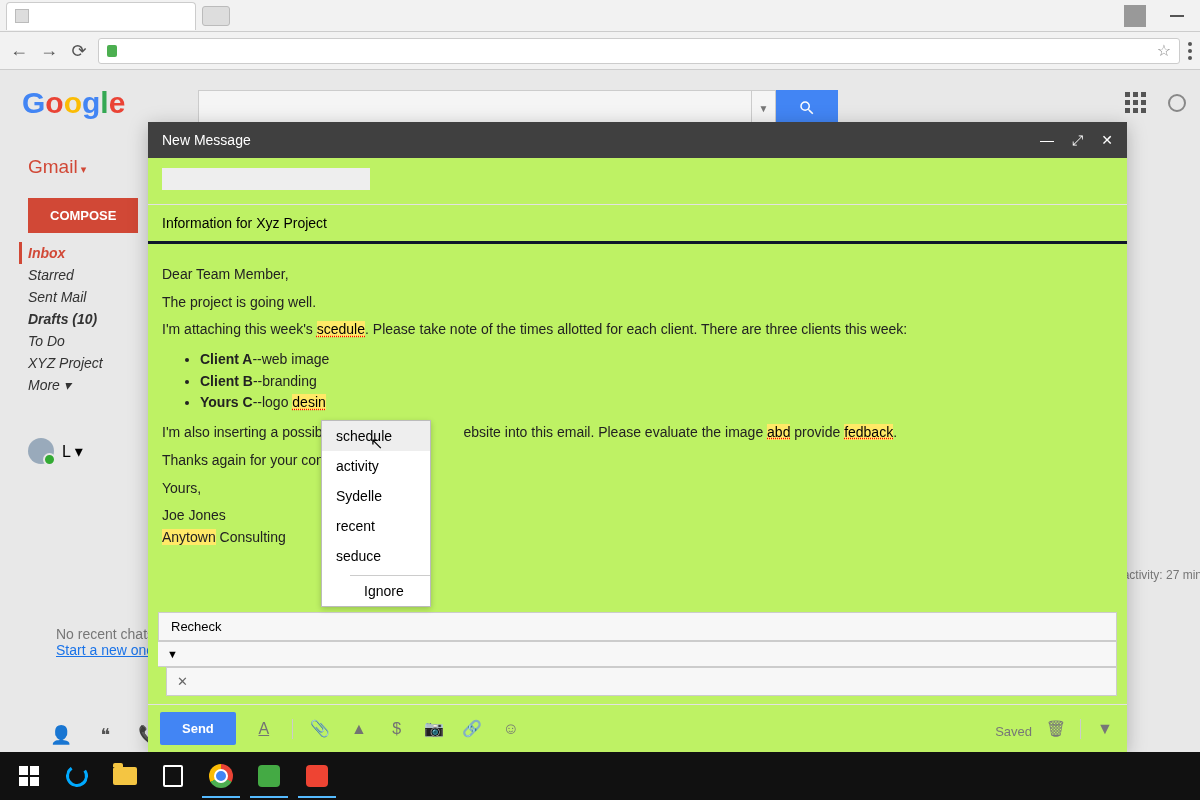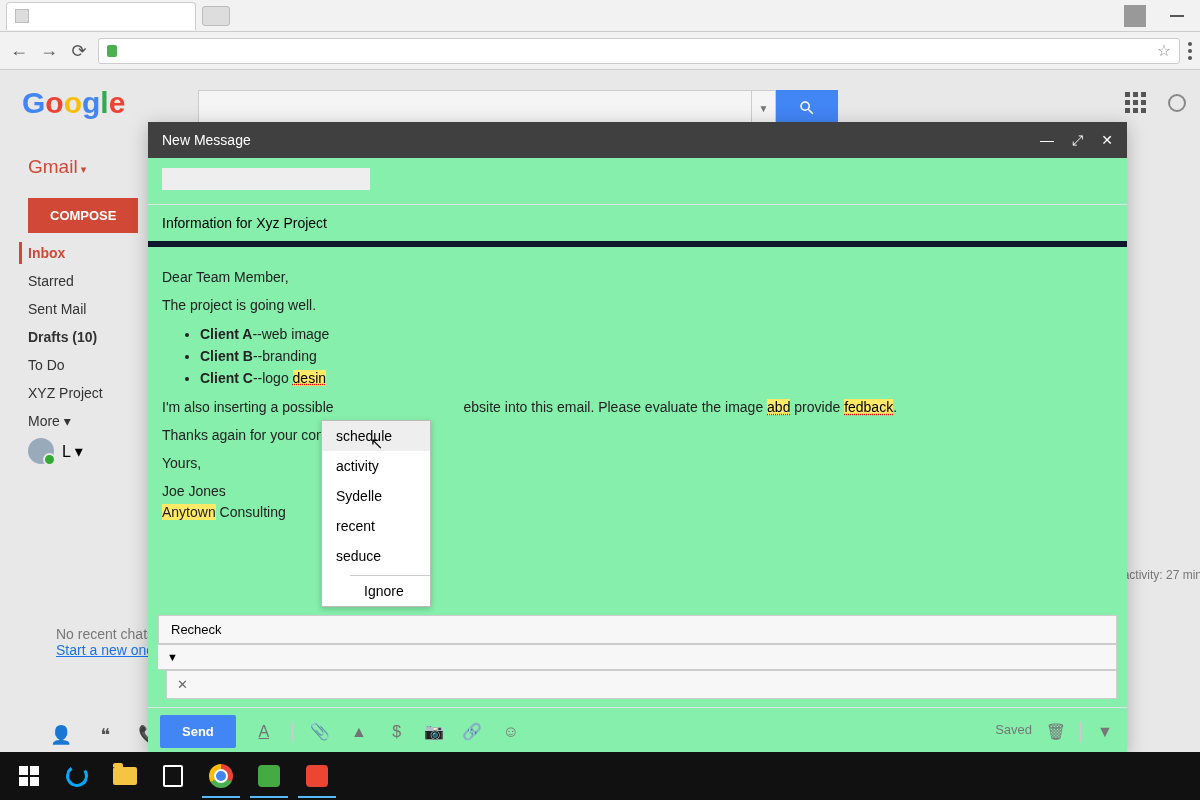--- a/index.html
+++ b/index.html
@@ -28,58 +28,58 @@
 .search-btn { width:62px; height:36px; background:#4285F4; display:flex; align-items:center; justify-content:center; }
 .search-btn svg { fill:#fff; }
 .top-right { position:absolute; right:14px; top:22px; display:flex; align-items:center; gap:22px; }
 .apps-grid { display:grid; grid-template-columns:repeat(3,5px); grid-gap:3px; }
 .apps-grid span{ width:5px; height:5px; background:#555; }
 .bell { width:18px; height:18px; border:2px solid #888; border-radius:50%; }
 
 .gmail-label { position:absolute; left:28px; top:86px; color:#d14836; font-size:19px; }
 .gmail-label::after { content:" ▾"; font-size:11px; }
 .compose-btn { position:absolute; left:28px; top:128px; background:#d14836; color:#fff; padding:10px 22px; font-size:13px; font-weight:bold; border:none; cursor:pointer; }
-.side-nav { position:absolute; left:28px; top:172px; display:flex; flex-direction:column; gap:6px; font-size:14px; color:#333; }
+.side-nav { position:absolute; left:28px; top:172px; display:flex; flex-direction:column; font-size:14px; color:#333;font-style:italic; }
 .side-nav div { padding:3px 0; cursor:pointer; }
 .side-nav .active { color:#d14836; font-weight:bold; border-left:3px solid #d14836; padding-left:6px; margin-left:-9px;}
 .side-nav .bold { font-weight:bold; }
 .user-row { position:absolute; left:28px; top:368px; display:flex; align-items:center; gap:8px; }
 .avatar { width:26px; height:26px; background:#9ab; border-radius:50%; position:relative; }
 .avatar::after { content:""; position:absolute; bottom:-2px; right:-2px; width:9px; height:9px; background:#3a3; border-radius:50%; border:2px solid #e8e8e8; }
 .chat-placeholder { position:absolute; left:56px; top:556px; font-size:14px; color:#777; }
 .chat-placeholder a { color:#1a73e8; }
 .chat-icons { position:absolute; left:50px; bottom:6px; display:flex; gap:28px; color:#555; font-size:18px; }
 
 .activity { position:absolute; right:-2px; top:498px; font-size:12px; color:#777; }
 
-.compose { position:absolute; left:148px; top:52px; width:979px; background:#86efac; box-shadow:0 4px 18px rgba(0,0,0,.25); }
+.compose { position:absolute; left:148px; top:52px; width:979px; background:#bef264; box-shadow:0 4px 18px rgba(0,0,0,.25); }
 .compose-head { background:#404040; color:#fff; height:36px; display:flex; align-items:center; padding:0 14px; font-size:14px; }
 .compose-head .ctrls { margin-left:auto; display:flex; gap:18px; font-size:14px; cursor:pointer; }
 .to-row { border-bottom:1px solid #e2e2e2; padding:10px 14px; }
 .to-chip { background:#eee; display:inline-block; width:208px; height:22px; }
-.subj-row { border-bottom:6px solid #0f172a; padding:10px 14px; font-size:14px; }
+.subj-row { border-bottom:3px solid #0f172a; padding:10px 14px; font-size:14px; }
 .body-area { padding:14px; font-size:14px; color:#222; line-height:1.55; min-height:360px; position:relative; }
 .body-area p { margin:6px 0; }
 .body-area ul { margin:8px 0 8px 38px; }
 .hl { background:#ffe967; }
 mark { background:#ffe967; text-decoration:underline dotted red; }
 .suggest { position:absolute; left:321px; top:350px; width:110px; background:#fff; border:1px solid #bbb; box-shadow:0 2px 6px rgba(0,0,0,.2); font-size:14px; }
 .suggest div { padding:7px 14px; cursor:pointer; }
 .suggest div:first-child { background:#eee; }
 .suggest .sep { border-top:1px solid #ccc; margin-top:4px;margin-left:28px; }
 .cursor-ptr { position:absolute; left:370px; top:364px; font-size:16px; pointer-events:none; }
 .recheck-row { display:flex; justify-content:flex-end; padding:8px 10px; gap:0;flex-direction:column; }
 .recheck-btn { border:1px solid #ccc; background:#f7f7f7; padding:6px 12px; font-size:13px; cursor:pointer; }
 .recheck-dd { border:1px solid #ccc; border-left:none; background:#f7f7f7; padding:6px 9px; font-size:11px; cursor:pointer; }
 .recheck-x { border:1px solid #ccc; background:#f7f7f7; padding:6px 10px; margin-left:8px; cursor:pointer; font-size:13px; color:#666;}
 .toolbar { border-top:1px solid #e2e2e2; height:48px; display:flex; align-items:center; padding:0 12px; gap:18px; color:#737373; }
 .send-btn { background:#4285F4; color:#fff; border:none; padding:9px 22px; font-size:13px; font-weight:bold; cursor:pointer; border-radius:2px; }
 .tool-ic { width:20px; height:20px; display:flex; align-items:center; justify-content:center; cursor:pointer; font-size:16px; }
 .tool-sep { width:1px; height:20px; background:#ccc; }
-.toolbar-right { margin-left:auto; display:flex; align-items:flex-start; gap:14px; font-size:13px; color:#777;}
+.toolbar-right { margin-left:auto; display:flex; align-items:flex-end; gap:14px; font-size:13px; color:#777;}
 
 .taskbar { position:absolute; bottom:0; left:0; right:0; height:48px; background:#111; display:flex; align-items:center; padding:0 6px; gap:2px; }
 .task-ic { width:46px; height:44px; display:flex; align-items:center; justify-content:center; color:#fff; font-size:20px; cursor:pointer; position:relative; }
 .task-ic.active::after { content:""; position:absolute; bottom:0; left:4px; right:4px; height:2px; background:#5bf; }
 .edge{width:22px;height:22px;border:3px solid #0af;border-radius:50%;border-top-color:transparent;transform:rotate(10deg);}
 .folder{width:24px;height:18px;background:#f4c542;border-radius:2px;position:relative;}
 .folder::before{content:"";position:absolute;top:-4px;left:0;width:10px;height:4px;background:#f4c542;border-radius:2px 2px 0 0;}
 .bag{width:20px;height:22px;border:2px solid #fff;border-radius:2px;}
 .chrome-c{width:24px;height:24px;border-radius:50%;background:conic-gradient(#ea4335 0 120deg,#4caf50 120deg 240deg,#fbbc05 240deg 360deg);display:flex;align-items:center;justify-content:center;}
 .chrome-c::after{content:"";width:10px;height:10px;background:#4285F4;border:2px solid #fff;border-radius:50%;}
@@ -182,24 +182,25 @@
         <span>✕</span>
       </div>
     </div>
     <div class="to-row">
       <span class="to-chip"></span>
     </div>
     <div class="subj-row">Information for Xyz Project</div>
     <div class="body-area">
       <p>Dear Team Member,</p>
       <p>The project is going well.</p>
+      <p><span>I'm attaching this week's </span><mark class="hl">scedule</mark><span>. Please take note of the times allotted for each client. There are three clients this week:</span></p>
       <ul>
         <li><b>Client A</b><span>--web image</span></li>
         <li><b>Client B</b><span>--branding</span></li>
-        <li><b>Client C</b><span>--logo </span><mark class="hl">desin</mark></li>
+        <li><b>Yours C</b><span>--logo </span><mark class="hl">desin</mark></li>
       </ul>
       <p><span>I'm also inserting a possible</span><span style="display:inline-block;width:130px"></span><span>ebsite into this email. Please evaluate the image </span><mark class="hl">abd</mark><span> provide </span><mark class="hl">fedback</mark><span>.</span></p>
       <p>Thanks again for your contril</p>
       <p>Yours,</p>
       <p>
         <span>Joe Jones</span><br>
         <span class="hl">Anytown</span><span> Consulting</span>
       </p>
     </div>
     <div class="recheck-row">

